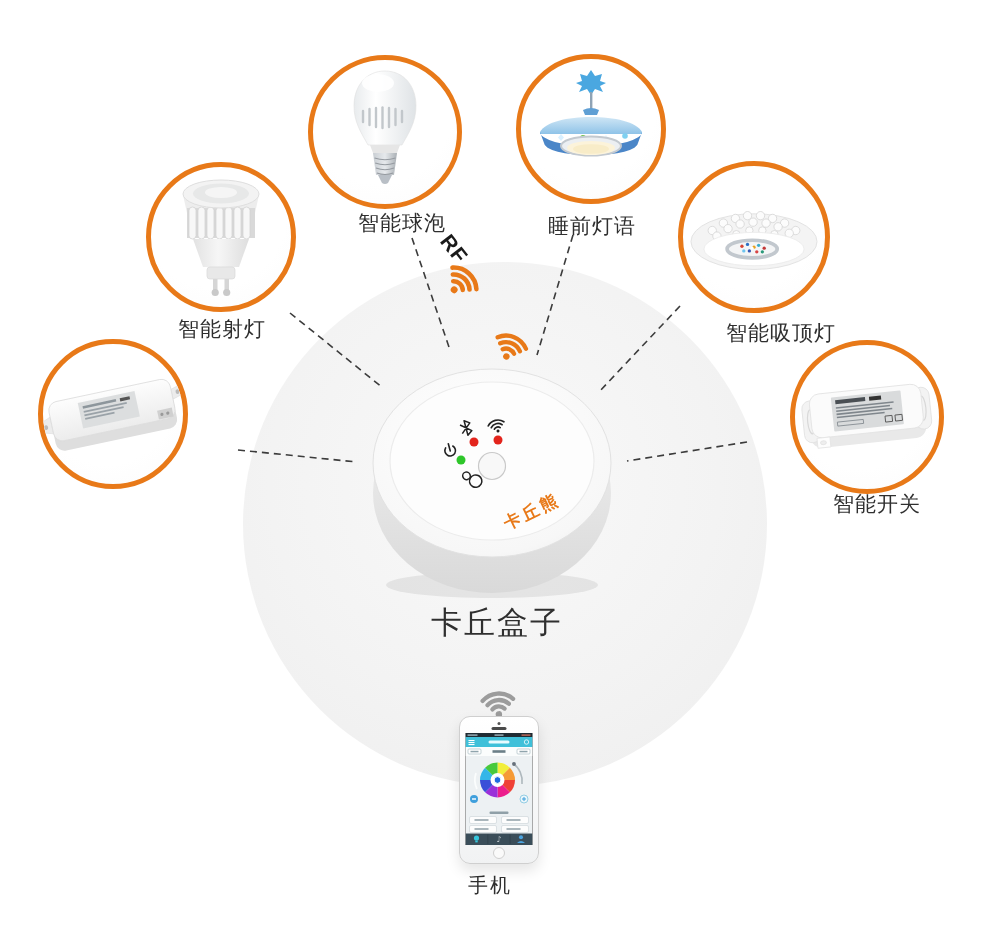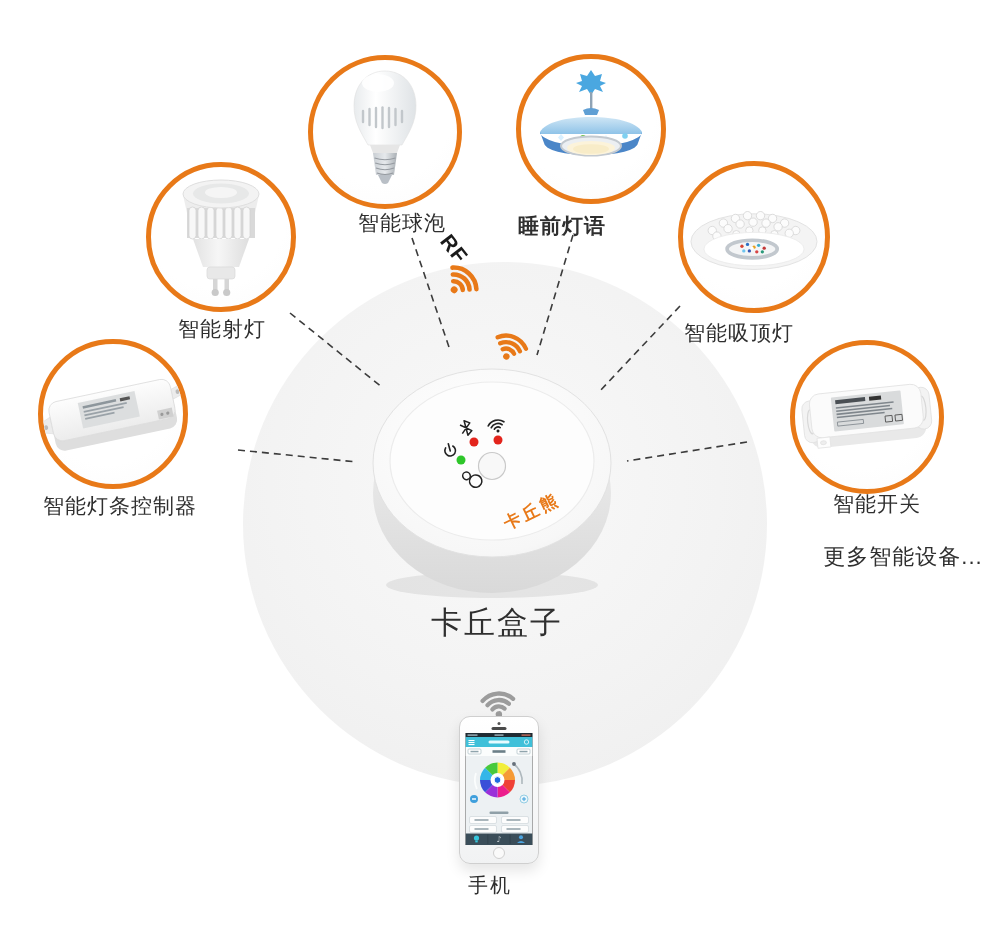--- a/index.html
+++ b/index.html
@@ -26,23 +26,23 @@
   .dc-bedtime{left:516px;top:54px;width:150px;height:150px;}
   .dc-spot{left:146px;top:162px;width:150px;height:150px;}
   .dc-ceiling{left:678px;top:161px;width:152px;height:152px;}
   .dc-strip{left:38px;top:339px;width:150px;height:150px;}
   .dc-switch{left:790px;top:340px;width:154px;height:154px;}
   .dev-label{
     position:absolute;transform:translate(-50%,-50%);font-size:21px;letter-spacing:1px;
     color:var(--label);white-space:nowrap;
   }
   .lbl-bulb{left:402px;top:223px;}
-  .lbl-bedtime{left:562px;top:226px;font-weight:bold;}
+  .lbl-bedtime{left:592px;top:226px;}
   .lbl-spot{left:222px;top:329px;}
-  .lbl-ceiling{left:739px;top:333px;}
+  .lbl-ceiling{left:781px;top:333px;}
   .lbl-strip{left:120px;top:506px;}
   .lbl-switch{left:877px;top:504px;}
   .more-label{position:absolute;left:903px;top:557px;transform:translate(-50%,-50%);font-size:22px;letter-spacing:1px;white-space:nowrap;color:var(--label);}
   .hub-label{position:absolute;left:497px;top:623px;transform:translate(-50%,-50%);font-size:31px;letter-spacing:2px;color:var(--label);}
   .phone-label{position:absolute;left:490px;top:885px;transform:translate(-50%,-50%);font-size:20px;letter-spacing:2px;color:var(--label);}
   .hub-svg{position:absolute;left:370px;top:361px;}
   .signal{position:absolute;}
   .sig-orange{color:var(--accent-orange);}
   .rf-text{
     position:absolute;left:454px;top:249px;transform:translate(-50%,-50%) rotate(52deg);
@@ -342,23 +342,21 @@
         <rect x="18" y="70" width="13" height="10" fill="#fdfdfd" stroke="#e3e3e3" stroke-width="0.8"></rect>
         <ellipse cx="24" cy="75" rx="3" ry="2" fill="#eee" stroke="#ddd" stroke-width="0.6"></ellipse>
       </g>
     </svg>
   </div>
 
   <div class="dev-label lbl-bulb">智能球泡</div>
   <div class="dev-label lbl-bedtime">睡前灯语</div>
   <div class="dev-label lbl-spot">智能射灯</div>
   <div class="dev-label lbl-ceiling">智能吸顶灯</div>
-  <div class="dev-label lbl-strip">智能灯条控制器</div>
   <div class="dev-label lbl-switch">智能开关</div>
-  <div class="more-label">更多智能设备...</div>
   <div class="hub-label">卡丘盒子</div>
   <div class="phone-label">手机</div>
 
   <div class="phone">
     <div class="cam"></div>
     <div class="spk"></div>
     <svg class="scr" width="67" height="112" viewBox="0 0 67 112">
       <rect x="0" y="0" width="67" height="112" fill="#edf1f3" stroke="#3a3a3a" stroke-width="0.8"></rect>
       <rect x="0" y="0" width="67" height="4" fill="#1f2b33"></rect>
       <rect x="2" y="1.4" width="10" height="1.4" fill="#9fb3bc"></rect>

